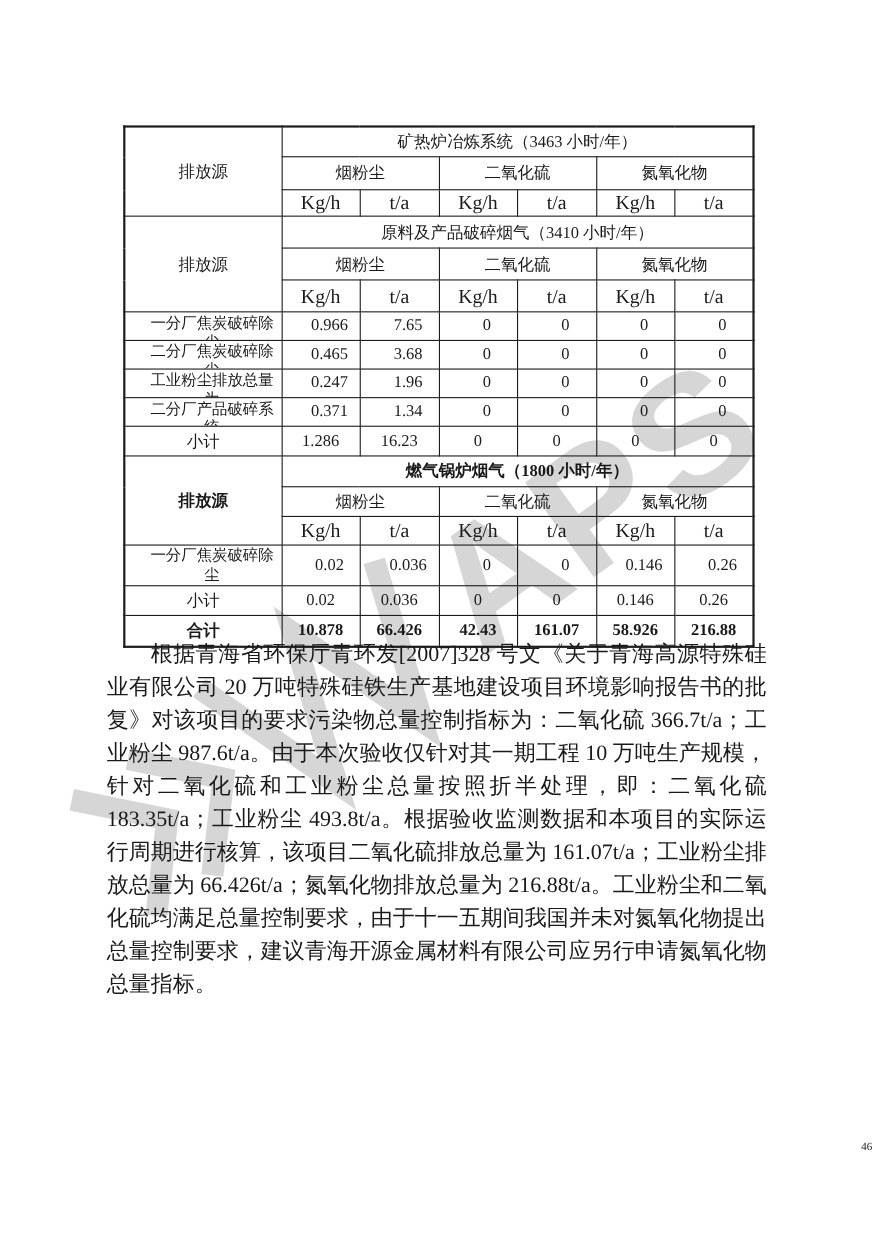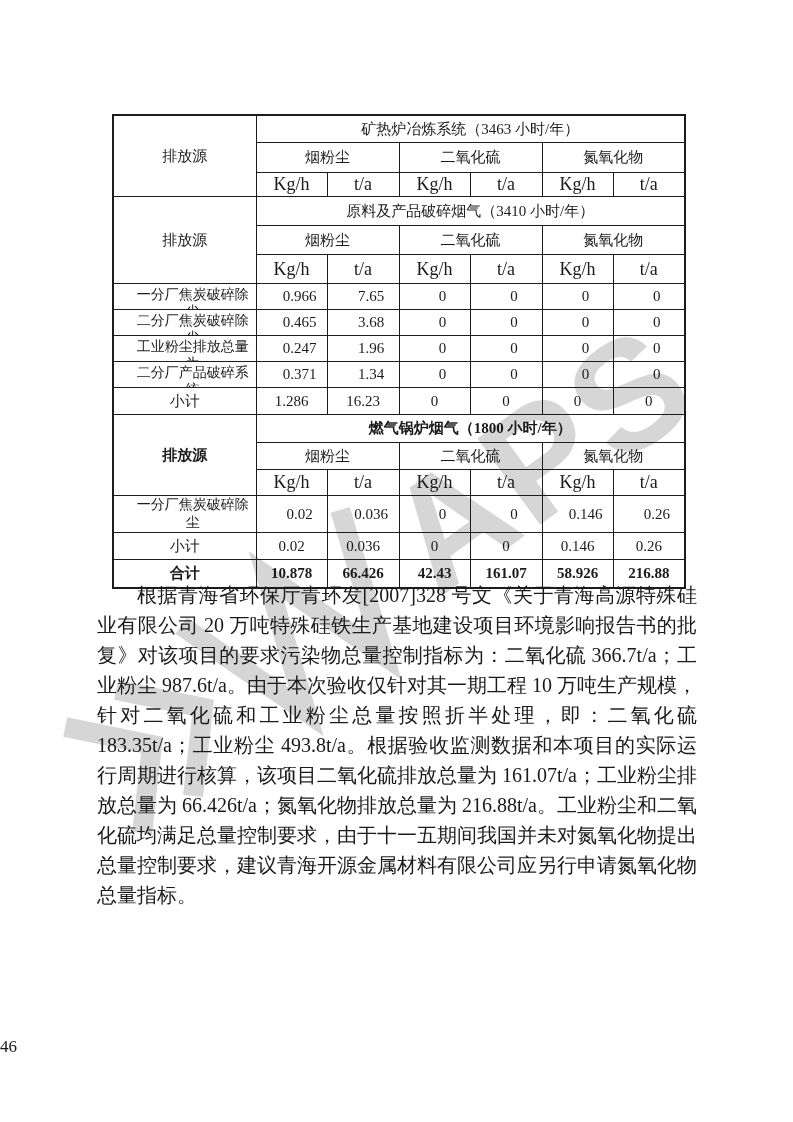--- a/index.html
+++ b/index.html
@@ -27,21 +27,21 @@
   td.lbl{font-size:14px;}
   .clip{height:25px;overflow:hidden;line-height:17px;padding-top:2px;font-size:14px;box-sizing:border-box;}
   .bold{font-weight:bold;}
   .units{font-size:18px;}
   
   .body-text{
     position:absolute;left:97px;top:560px;width:600px;z-index:1;
     font-size:20px;line-height:30px;text-align:justify;text-indent:2em;
   }
   
-  .page-number{position:absolute;left:0;top:1037px;width:793px;text-align:left;font-size:17px;z-index:1;}
+  .page-number{position:absolute;left:0;top:1037px;width:793px;text-align:right;font-size:10px;z-index:1;}
 </style>
 </head>
 <body>
 
 <div class="page">
 
   <svg class="watermark" width="640" height="460" viewBox="0 0 640 460">
     <g transform="translate(320,230) rotate(-36)">
       <g fill="none" stroke="#d6d6d6" stroke-width="20" stroke-linecap="square">
         <polyline points="-285,-50 -232,8 -285,66"></polyline>

